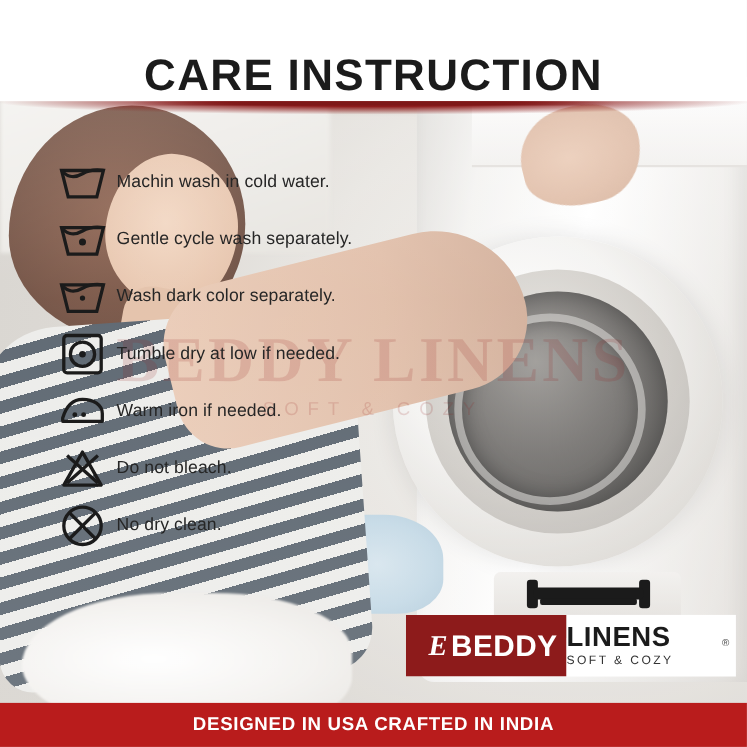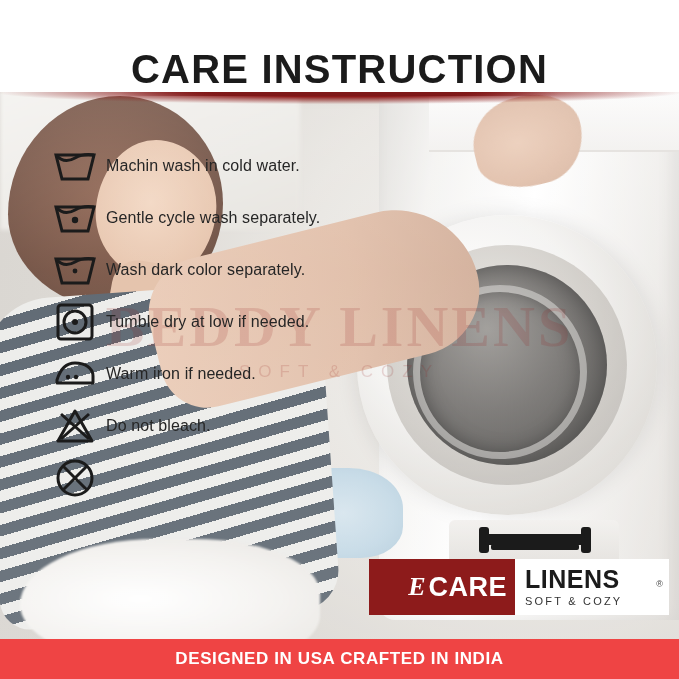--- a/index.html
+++ b/index.html
@@ -212,36 +212,36 @@
   .brand-left .e{
     color:#fff;font-family:"Liberation Serif", serif;font-style:italic;
     font-size:26px;margin-right:3px;font-weight:bold;
   }
   .brand-left .word{
     color:#fff;font-size:27px;font-weight:bold;letter-spacing:.5px;
   }
   .brand-right{
     flex:1;background:#ffffff;
     display:flex;flex-direction:column;justify-content:center;
-    padding-left:10px;box-sizing:border-box;
+    box-sizing:border-box;
   }
   .brand-right .word2{
     color:#1b1b1b;font-size:25px;font-weight:bold;letter-spacing:.5px;line-height:1;
   }
   .brand-right .tag{
     color:#333;font-size:11px;letter-spacing:2.2px;margin-top:3px;
   }
   .reg{
     position:absolute;right:6px;top:20px;font-size:9px;color:#444;
   }
 
   
   .footer{
     position:absolute;left:0;bottom:0;width:679px;height:40px;
-    background:#ef4444;
+    background:#b91c1c;
     display:flex;align-items:center;justify-content:center;
   }
   .footer span{
     color:#ffffff;font-size:17px;font-weight:bold;letter-spacing:.6px;
   }
 </style>
 </head>
 <body>
 
 <div id="card">
@@ -347,35 +347,36 @@
     </div>
 
     <div class="row">
       <div class="icon-cell">
         <svg width="40" height="40" viewBox="0 0 40 40">
           <circle cx="20" cy="20" r="17" fill="none" stroke="#1b1b1b" stroke-width="3"></circle>
           <line x1="8" y1="8" x2="32" y2="32" stroke="#1b1b1b" stroke-width="3"></line>
           <line x1="32" y1="8" x2="8" y2="32" stroke="#1b1b1b" stroke-width="3"></line>
         </svg>
       </div>
+      <div class="row-label">No dry clean.</div>
     </div>
 
   </div>
 
   <div class="brand">
     <svg class="bed-icon" viewBox="0 0 116 34">
       <rect x="2" y="2" width="10" height="26" rx="3" fill="#1b1b1b"></rect>
       <rect x="104" y="2" width="10" height="26" rx="3" fill="#1b1b1b"></rect>
       <rect x="8" y="9" width="100" height="11" rx="4" fill="#1b1b1b"></rect>
       <rect x="14" y="19" width="88" height="6" rx="2" fill="#1b1b1b"></rect>
     </svg>
     <div class="brand-bar">
       <div class="brand-left">
         <span class="e">E</span>
-        <span class="word">CARE</span>
+        <span class="word">BEDDY</span>
       </div>
       <div class="brand-right">
         <div class="word2">LINENS</div>
         <div class="tag">SOFT &amp; COZY</div>
       </div>
       <div class="reg">®</div>
     </div>
   </div>
 
   <div class="footer">

